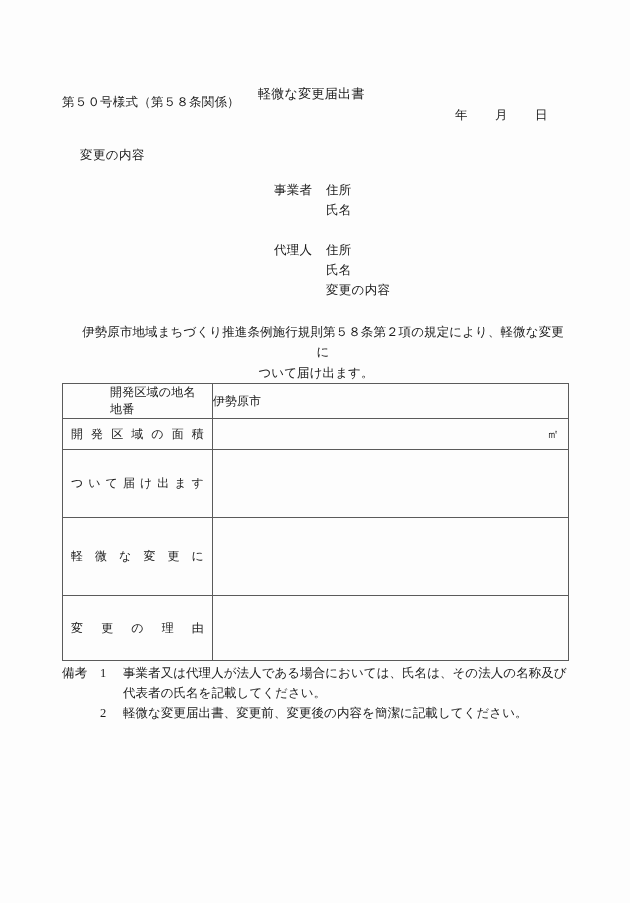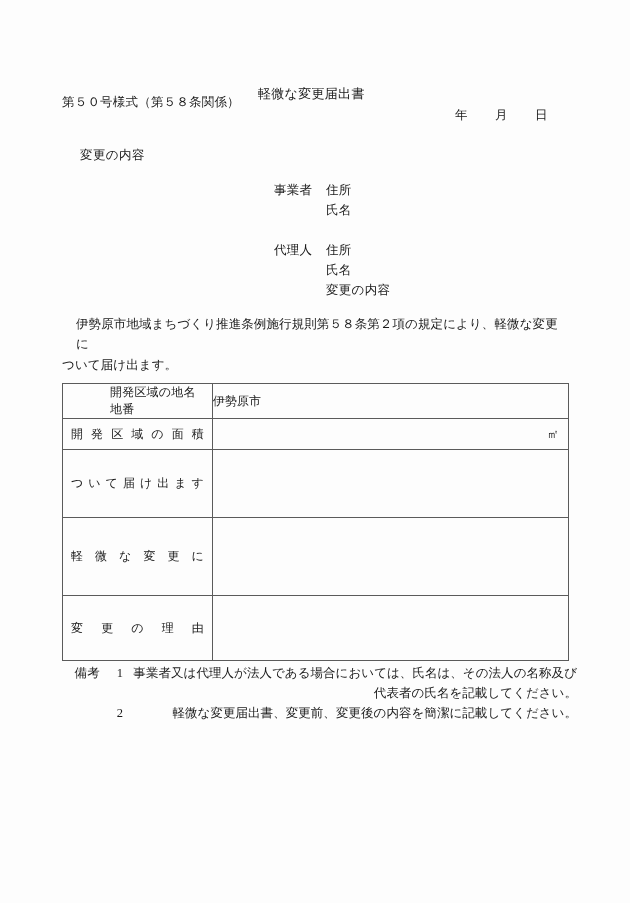--- a/index.html
+++ b/index.html
@@ -76,25 +76,25 @@
     letter-spacing: 0.3px;
   }
   .party-field {
     letter-spacing: 0.3px;
   }
 
   
   .statement {
     position: absolute;
     left: 62px;
-    top: 314px;
+    top: 322px;
     width: 508px;
     font-size: 12.5px;
     line-height: 1.62;
-    text-align: left;
+    text-align: center;
     letter-spacing: 0.1px;
   }
   .statement .indent { padding-left: 14px; }
 
   
   .form-table {
     position: absolute;
     left: 62px;
     top: 383px;
     width: 507px;
@@ -146,21 +146,20 @@
     position: absolute;
     left: 62px;
     top: 664px;
     width: 515px;
     font-size: 12.5px;
     line-height: 1.58;
   }
   .note-block {
     display: flex;
     align-items: flex-start;
-    text-align: right;
   }
   .notes-label {
     width: 38px;
     flex: none;
     letter-spacing: 0.2px;
   }
   .note-items { flex: 1; }
   .note-item {
     display: flex;
     align-items: flex-start;

